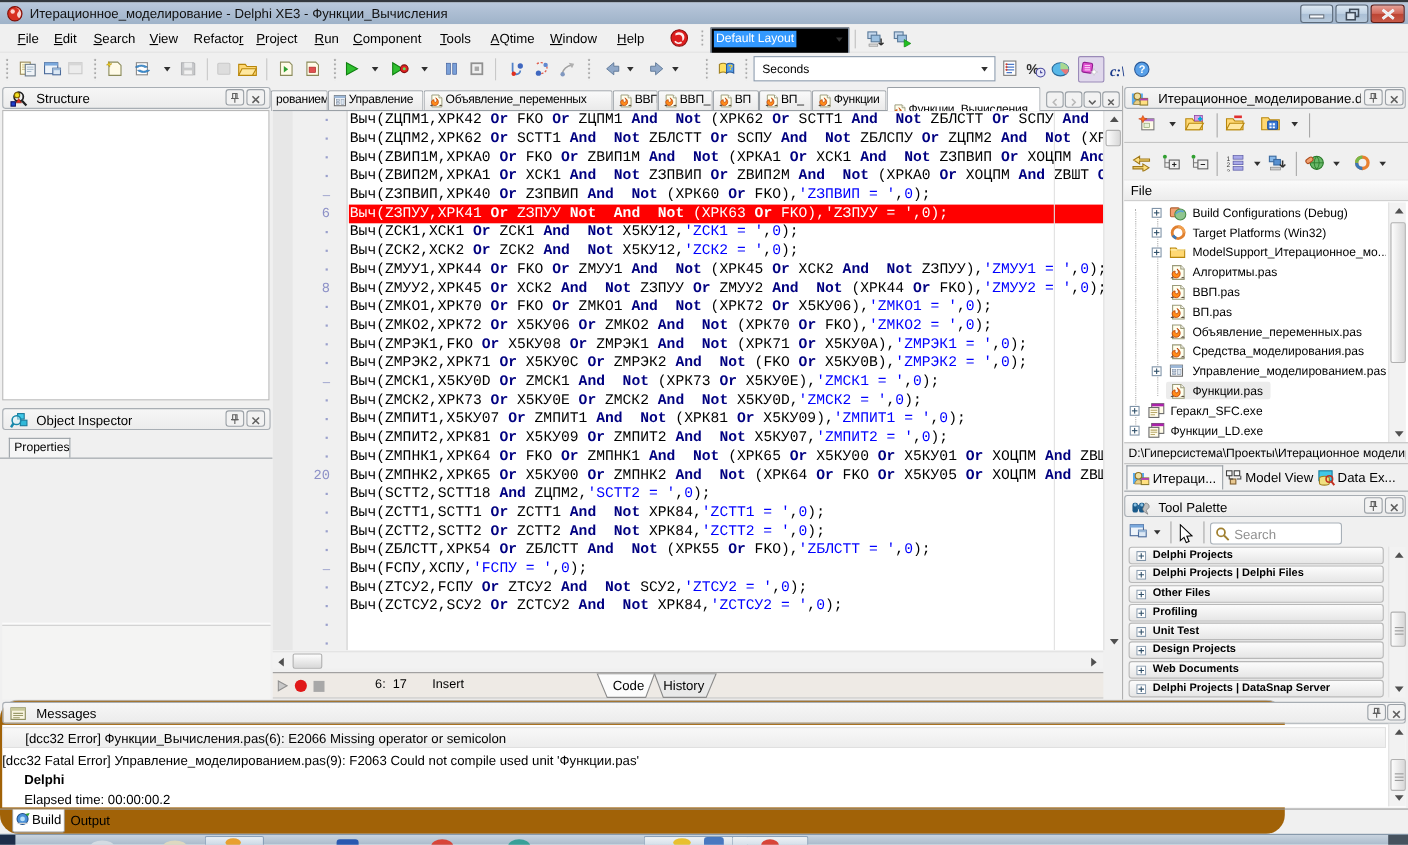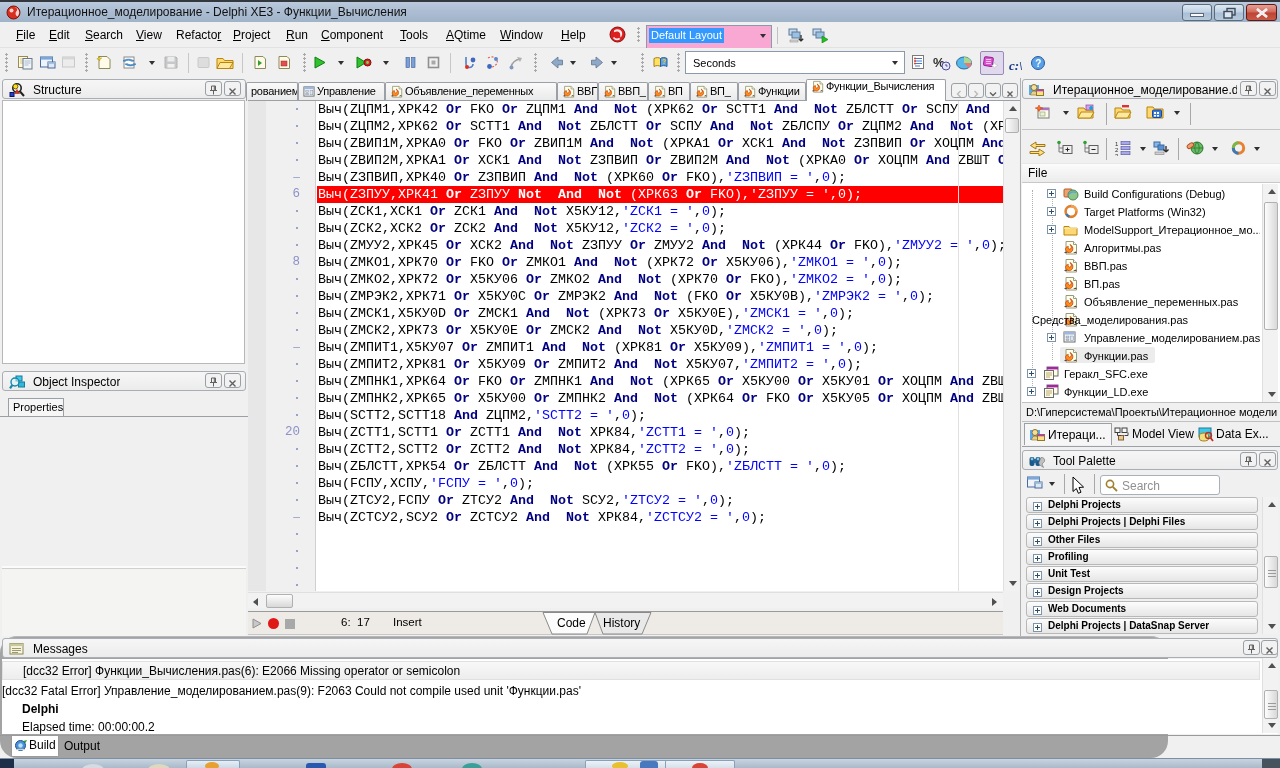--- a/index.html
+++ b/index.html
@@ -10,37 +10,37 @@
   background:linear-gradient(#bac9dc 0%,#adbed3 45%,#9fb3c9 100%); border-top:2px solid #33383e; }
 #title .t { position:absolute; left:27px; top:3px; font-size:12px; color:#111; }
 .wbtn { position:absolute; top:2px; width:30px; height:17px; border-radius:3px; border:1px solid #5c6a7a;
   background:linear-gradient(#dde8f2 0%,#c0d2e4 48%,#aabfd6 52%,#b7c9db 100%); }
 .wbtn.close { background:linear-gradient(#e5a096 0%,#d2685a 48%,#bc4433 52%,#c85948 100%); border-color:#5e1b14; }
 
 
 #menubar { position:absolute; left:0; top:22px; width:1280px; height:26px; background:#f0f0f0; border-bottom:1px solid #e2e2e2; }
 .mi { position:absolute; top:6px; font-size:12px; color:#000; }
 .mi u { text-decoration:underline; }
-#dlcombo { position:absolute; left:646px; top:25px; width:126px; height:34px; background:#f9a8d4; border:1px solid #8a9aac; }
+#dlcombo { position:absolute; left:646px; top:25px; width:126px; height:34px; background:#000000; border:1px solid #8a9aac; }
 #dlcombo .sel { position:absolute; left:2px; top:2px; height:15px; background:#3399ff; color:#fff; font-size:11px; padding:0 2px; line-height:15px; }
 #dlcombo .da { position:absolute; right:5px; top:8px; width:0; height:0; border-left:3.5px solid transparent; border-right:3.5px solid transparent; border-top:4px solid #303030; }
 
 
 #toolbar { position:absolute; left:0; top:48px; width:1280px; height:30px; background:#f0f0f0; }
 .grip { position:absolute; width:3px; background-image:radial-gradient(circle at 1.5px 1.5px,#a8a8a8 1px,transparent 1.2px); background-size:3px 4px; }
 
 
 .phead { position:absolute; background:linear-gradient(#f6f6f6,#ececec); border:1px solid #a8aeb4; border-radius:3px; }
 .phead .cap { position:absolute; left:30px; top:3px; font-size:12px; color:#000; white-space:nowrap; overflow:hidden; }
 .hbtn { position:absolute; width:17px; height:15px; border:1px solid #9aa0a6; border-radius:3px; background:#f2f2f2; text-align:center; }
 .hbtn svg { margin-top:2px; }
 
 
 .etab { position:absolute; top:82px; height:19px; background:linear-gradient(#fafafa,#e9e9e9); border:1px solid #9aa0a6; border-bottom:none; border-radius:2px 2px 0 0; font-size:11px; letter-spacing:-0.25px; overflow:hidden; white-space:nowrap; padding:2px 3px 0 4px; }
-.etab.act { top:79px; height:22px; background:#fff; z-index:3; padding-top:0; }
+.etab.act { top:79px; height:22px; background:#fff; z-index:3; padding-top:14px; }
 .etab .ticon { display:inline-block; vertical-align:-2px; margin-right:2px; }
 .etab span { vertical-align:top; }
 
 
 #editor { position:absolute; left:248px; top:101px; width:755px; height:490px; background:#fff; overflow:hidden; }
 #gutter { position:absolute; left:248px; top:101px; width:68px; height:490px; background:#f0f0f0; border-right:1px solid #d0d0d0; }
 #gutter2 { position:absolute; left:248px; top:101px; width:18px; height:490px; background:#e7e7e7; }
 .gnum { position:absolute; right:16px; width:40px; text-align:right; font-family:"Liberation Mono",monospace; font-size:12.5px; line-height:17px; color:#8d91c7; }
 .gdash { position:absolute; right:16px; width:40px; text-align:right; font-size:12px; line-height:17px; color:#9aa0cc; }
 .gdot { position:absolute; right:18px; width:2px; height:2px; background:#9aa0cc; }
@@ -73,21 +73,21 @@
 .pbox::before { content:""; position:absolute; left:1px; top:3px; width:5px; height:1px; background:#30506a; }
 .pbox::after { content:""; position:absolute; left:3px; top:1px; width:1px; height:5px; background:#30506a; }
 .psvg { margin:0 6px 0 6px; vertical-align:-1px; }
 .cat { position:absolute; left:1026px; width:232px; height:16px; background:linear-gradient(#fcfcfc,#e6e6e6); border:1px solid #b8b8b8; border-radius:3px; line-height:14px; }
 .ctxt { font-size:10px; font-weight:bold; color:#000; vertical-align:top; display:inline-block; margin-top:0px; }
 
 
 .pmtab { position:absolute; top:422px; height:24px; font-size:12px; }
 
 
-#messages { position:absolute; left:0; top:636px; width:1168px; height:122px; background:#a3a3a3; border-top:1px solid #b8b8b8;border-radius:17px; }
+#messages { position:absolute; left:0; top:636px; width:1168px; height:122px; background:#a16207; border-top:1px solid #b8b8b8;border-radius:17px; }
 .msgrow { position:absolute; left:2px; width:1258px; height:19px; font-size:12px; line-height:19px; color:#000; }
 .msgtab { position:absolute; font-size:12px; }
 
 
 #taskbar { position:absolute; left:0; top:758px; width:1280px; height:10px; background:linear-gradient(#c9d4df,#a9bacb); border-top:1px solid #7d8fa3; }
 </style></head>
 <body>
 <div id="root">
 
 <div id="title">
@@ -429,23 +429,25 @@
 </div>
 <div id="code">
 <div class="ln">Выч(ZЦПМ1,ХРК42 <b>Or</b> FKO <b>Or</b> ZЦПМ1 <b>And</b>  <b>Not</b> (ХРК62 <b>Or</b> SCTT1 <b>And</b>  <b>Not</b> ZБЛСТТ <b>Or</b> SСПУ <b>And</b>   ZБЛСПУ),,);</div>
 <div class="ln">Выч(ZЦПМ2,ХРК62 <b>Or</b> SCTT1 <b>And</b>  <b>Not</b> ZБЛСТТ <b>Or</b> SСПУ <b>And</b>  <b>Not</b> ZБЛСПУ <b>Or</b> ZЦПМ2 <b>And</b>  <b>Not</b> (ХРК42  FKO),,);</div>
 <div class="ln">Выч(ZВИП1М,ХРКА0 <b>Or</b> FKO <b>Or</b> ZВИП1М <b>And</b>  <b>Not</b> (ХРКА1 <b>Or</b> ХСК1 <b>And</b>  <b>Not</b> ZЗПВИП <b>Or</b> ХОЦПМ <b>And</b> ZВШТ),,);</div>
 <div class="ln">Выч(ZВИП2М,ХРКА1 <b>Or</b> ХСК1 <b>And</b>  <b>Not</b> ZЗПВИП <b>Or</b> ZВИП2М <b>And</b>  <b>Not</b> (ХРКА0 <b>Or</b> ХОЦПМ <b>And</b> ZВШТ <b>Or</b> FKO),,);</div>
 <div class="ln">Выч(ZЗПВИП,ХРК40 <b>Or</b> ZЗПВИП <b>And</b>  <b>Not</b> (ХРК60 <b>Or</b> FKO),<i>'ZЗПВИП = '</i>,<i>0</i>);</div>
 <div class="ln err">Выч(ZЗПУУ,ХРК41 <b>Or</b> ZЗПУУ <b>Not</b>  <b>And</b>  <b>Not</b> (ХРК63 <b>Or</b> FKO),<i>'ZЗПУУ = '</i>,<i>0</i>);</div>
 <div class="ln">Выч(ZСК1,ХСК1 <b>Or</b> ZСК1 <b>And</b>  <b>Not</b> Х5КУ12,<i>'ZСК1 = '</i>,<i>0</i>);</div>
 <div class="ln">Выч(ZСК2,ХСК2 <b>Or</b> ZСК2 <b>And</b>  <b>Not</b> Х5КУ12,<i>'ZСК2 = '</i>,<i>0</i>);</div>
+<div class="ln">Выч(ZМУУ1,ХРК44 <b>Or</b> FKO <b>Or</b> ZМУУ1 <b>And</b>  <b>Not</b> (ХРК45 <b>Or</b> ХСК2 <b>And</b>  <b>Not</b> ZЗПУУ),<i>'ZМУУ1 = '</i>,<i>0</i>);</div>
 <div class="ln">Выч(ZМУУ2,ХРК45 <b>Or</b> ХСК2 <b>And</b>  <b>Not</b> ZЗПУУ <b>Or</b> ZМУУ2 <b>And</b>  <b>Not</b> (ХРК44 <b>Or</b> FKO),<i>'ZМУУ2 = '</i>,<i>0</i>);</div>
 <div class="ln">Выч(ZМКО1,ХРК70 <b>Or</b> FKO <b>Or</b> ZМКО1 <b>And</b>  <b>Not</b> (ХРК72 <b>Or</b> Х5КУ06),<i>'ZМКО1 = '</i>,<i>0</i>);</div>
 <div class="ln">Выч(ZМКО2,ХРК72 <b>Or</b> Х5КУ06 <b>Or</b> ZМКО2 <b>And</b>  <b>Not</b> (ХРК70 <b>Or</b> FKO),<i>'ZМКО2 = '</i>,<i>0</i>);</div>
+<div class="ln">Выч(ZМРЭК1,FKO <b>Or</b> Х5КУ08 <b>Or</b> ZМРЭК1 <b>And</b>  <b>Not</b> (ХРК71 <b>Or</b> Х5КУ0А),<i>'ZМРЭК1 = '</i>,<i>0</i>);</div>
 <div class="ln">Выч(ZМРЭК2,ХРК71 <b>Or</b> Х5КУ0С <b>Or</b> ZМРЭК2 <b>And</b>  <b>Not</b> (FKO <b>Or</b> Х5КУ0В),<i>'ZМРЭК2 = '</i>,<i>0</i>);</div>
 <div class="ln">Выч(ZМСК1,Х5КУ0D <b>Or</b> ZМСК1 <b>And</b>  <b>Not</b> (ХРК73 <b>Or</b> Х5КУ0Е),<i>'ZМСК1 = '</i>,<i>0</i>);</div>
 <div class="ln">Выч(ZМСК2,ХРК73 <b>Or</b> Х5КУ0Е <b>Or</b> ZМСК2 <b>And</b>  <b>Not</b> Х5КУ0D,<i>'ZМСК2 = '</i>,<i>0</i>);</div>
 <div class="ln">Выч(ZМПИТ1,Х5КУ07 <b>Or</b> ZМПИТ1 <b>And</b>  <b>Not</b> (ХРК81 <b>Or</b> Х5КУ09),<i>'ZМПИТ1 = '</i>,<i>0</i>);</div>
 <div class="ln">Выч(ZМПИТ2,ХРК81 <b>Or</b> Х5КУ09 <b>Or</b> ZМПИТ2 <b>And</b>  <b>Not</b> Х5КУ07,<i>'ZМПИТ2 = '</i>,<i>0</i>);</div>
 <div class="ln">Выч(ZМПНК1,ХРК64 <b>Or</b> FKO <b>Or</b> ZМПНК1 <b>And</b>  <b>Not</b> (ХРК65 <b>Or</b> Х5КУ00 <b>Or</b> Х5КУ01 <b>Or</b> ХОЦПМ <b>And</b> ZВШТ),,);</div>
 <div class="ln">Выч(ZМПНК2,ХРК65 <b>Or</b> Х5КУ00 <b>Or</b> ZМПНК2 <b>And</b>  <b>Not</b> (ХРК64 <b>Or</b> FKO <b>Or</b> Х5КУ05 <b>Or</b> ХОЦПМ <b>And</b> ZВШТ),,);</div>
 <div class="ln">Выч(SCTT2,SCTT18 <b>And</b> ZЦПМ2,<i>'SCTT2 = '</i>,<i>0</i>);</div>
 <div class="ln">Выч(ZCTT1,SCTT1 <b>Or</b> ZCTT1 <b>And</b>  <b>Not</b> ХРК84,<i>'ZCTT1 = '</i>,<i>0</i>);</div>
 <div class="ln">Выч(ZCTT2,SCTT2 <b>Or</b> ZCTT2 <b>And</b>  <b>Not</b> ХРК84,<i>'ZCTT2 = '</i>,<i>0</i>);</div>
@@ -643,21 +645,21 @@
         <path d="M7 4.5c2.2 1.2 3.4 3.2 2.7 5.6-.6 2-2.8 3-4.7 2.3-1.8-.6-2.8-2.4-2.3-4.1.4-1.2 1.5-2 2.7-1.7-.5.9-.2 1.8.5 2.3.8.5 1.8.1 2.2-.8.4-1.1 0-2.3-1.1-3.6z" fill="#ff8c1a" stroke="#b33000" stroke-width=".7"></path>
         <path d="M2.5 11.5L1 13h4zM12.5 11.5L14 13h-4z" fill="#5a4a3a"></path>
       </svg></div>
     <div class="trtxt" style="left:1084px;top:293px">Объявление_переменных.pas</div>
 <div style="position:absolute;left:1063px;top:312px"><svg width="15" height="16" viewBox="0 0 15 16">
         <path d="M3 1.5h7.5l3 3V14H3z" fill="#ffffee" stroke="#9a9a7a"></path>
         <path d="M10.5 1.5v3h3" fill="#fff" stroke="#9a9a7a"></path>
         <path d="M7 4.5c2.2 1.2 3.4 3.2 2.7 5.6-.6 2-2.8 3-4.7 2.3-1.8-.6-2.8-2.4-2.3-4.1.4-1.2 1.5-2 2.7-1.7-.5.9-.2 1.8.5 2.3.8.5 1.8.1 2.2-.8.4-1.1 0-2.3-1.1-3.6z" fill="#ff8c1a" stroke="#b33000" stroke-width=".7"></path>
         <path d="M2.5 11.5L1 13h4zM12.5 11.5L14 13h-4z" fill="#5a4a3a"></path>
       </svg></div>
-    <div class="trtxt" style="left:1032px;top:311px">Средства_моделирования.pas</div>
+    <div class="trtxt" style="left:1084px;top:311px">Средства_моделирования.pas</div>
 <div class="pbox" style="left:1047px;top:333px"></div>
     <div style="position:absolute;left:1063px;top:330px"><svg width="13" height="14" viewBox="0 0 13 14">
         <rect x="1" y="2" width="11" height="10" fill="#fff" stroke="#6a6a6a"></rect>
         <rect x="1" y="2" width="11" height="2.6" fill="#9db8d8"></rect>
         <rect x="3" y="6" width="3" height="2" fill="#c8d4e4" stroke="#7a8aa0" stroke-width=".5"></rect>
         <rect x="3" y="9" width="3" height="1.6" fill="#c8d4e4" stroke="#7a8aa0" stroke-width=".5"></rect>
         <rect x="7.6" y="6" width="3" height="4.6" fill="#dce6f0" stroke="#7a8aa0" stroke-width=".5"></rect>
       </svg></div>
     <div class="trtxt" style="left:1084px;top:329px">Управление_моделированием.pas</div>
 <div style="position:absolute;left:1060px;top:347px;width:95px;height:16px;background:#ececec;border-radius:2px"></div>

